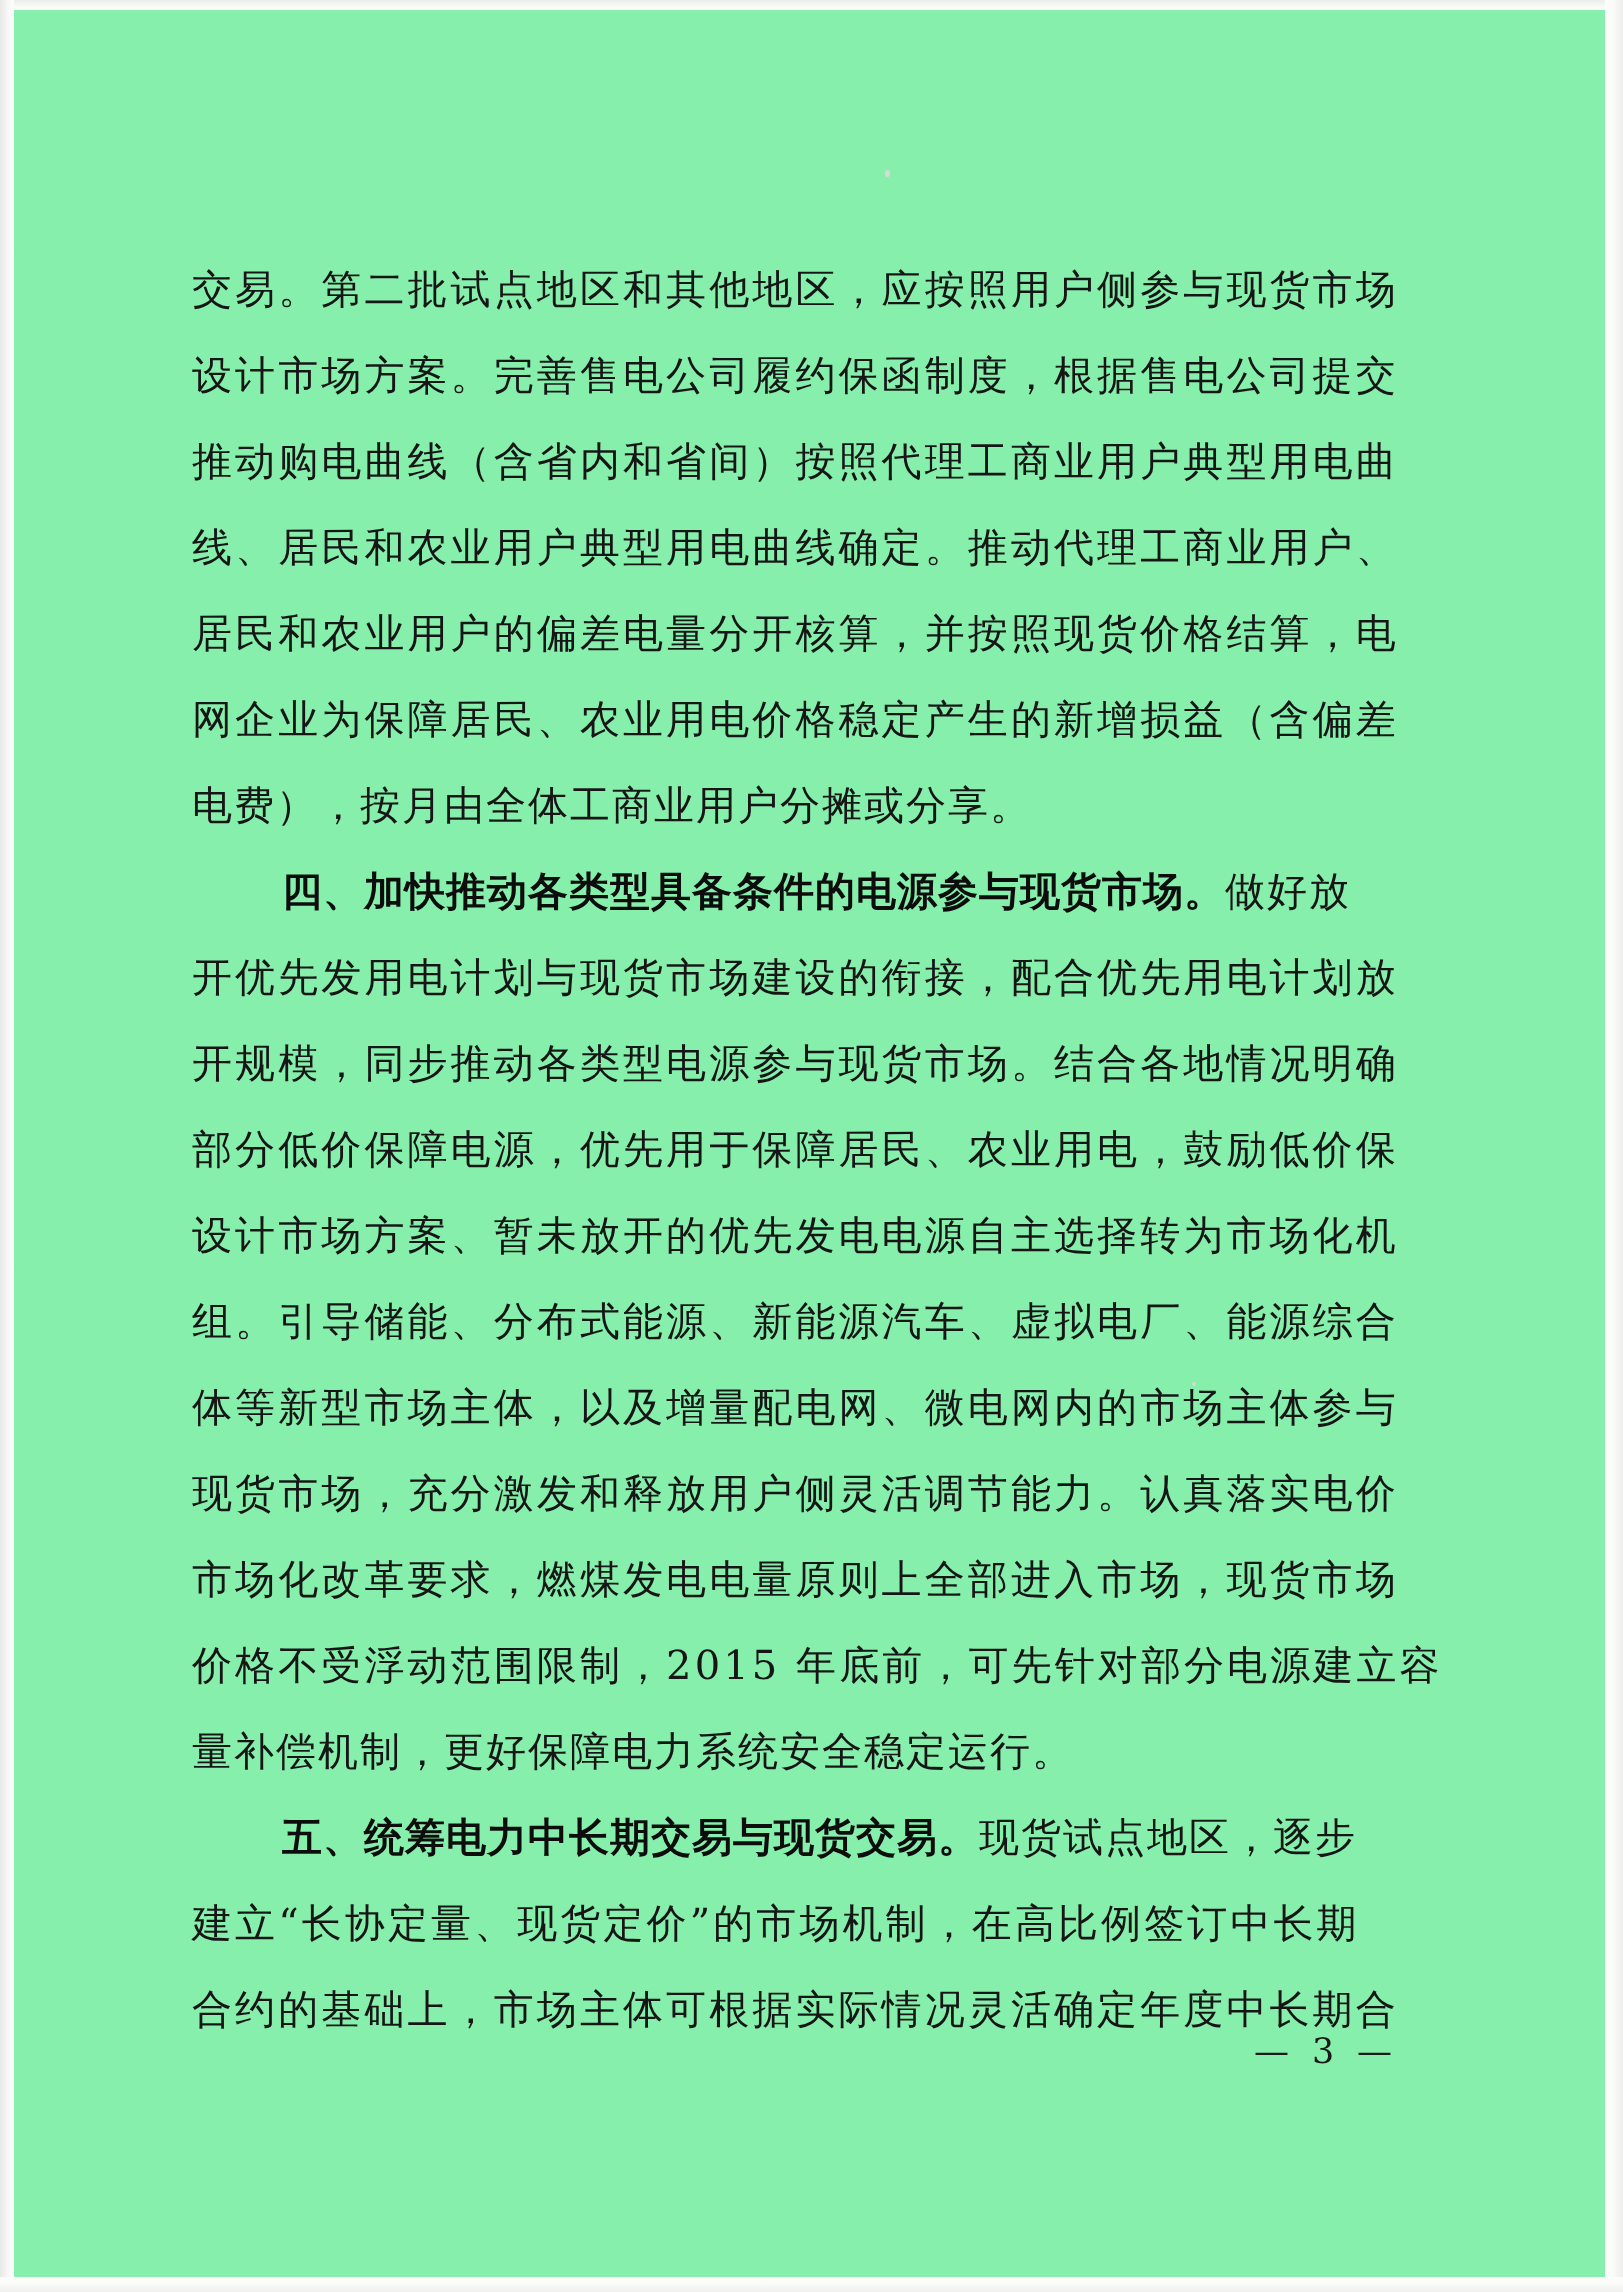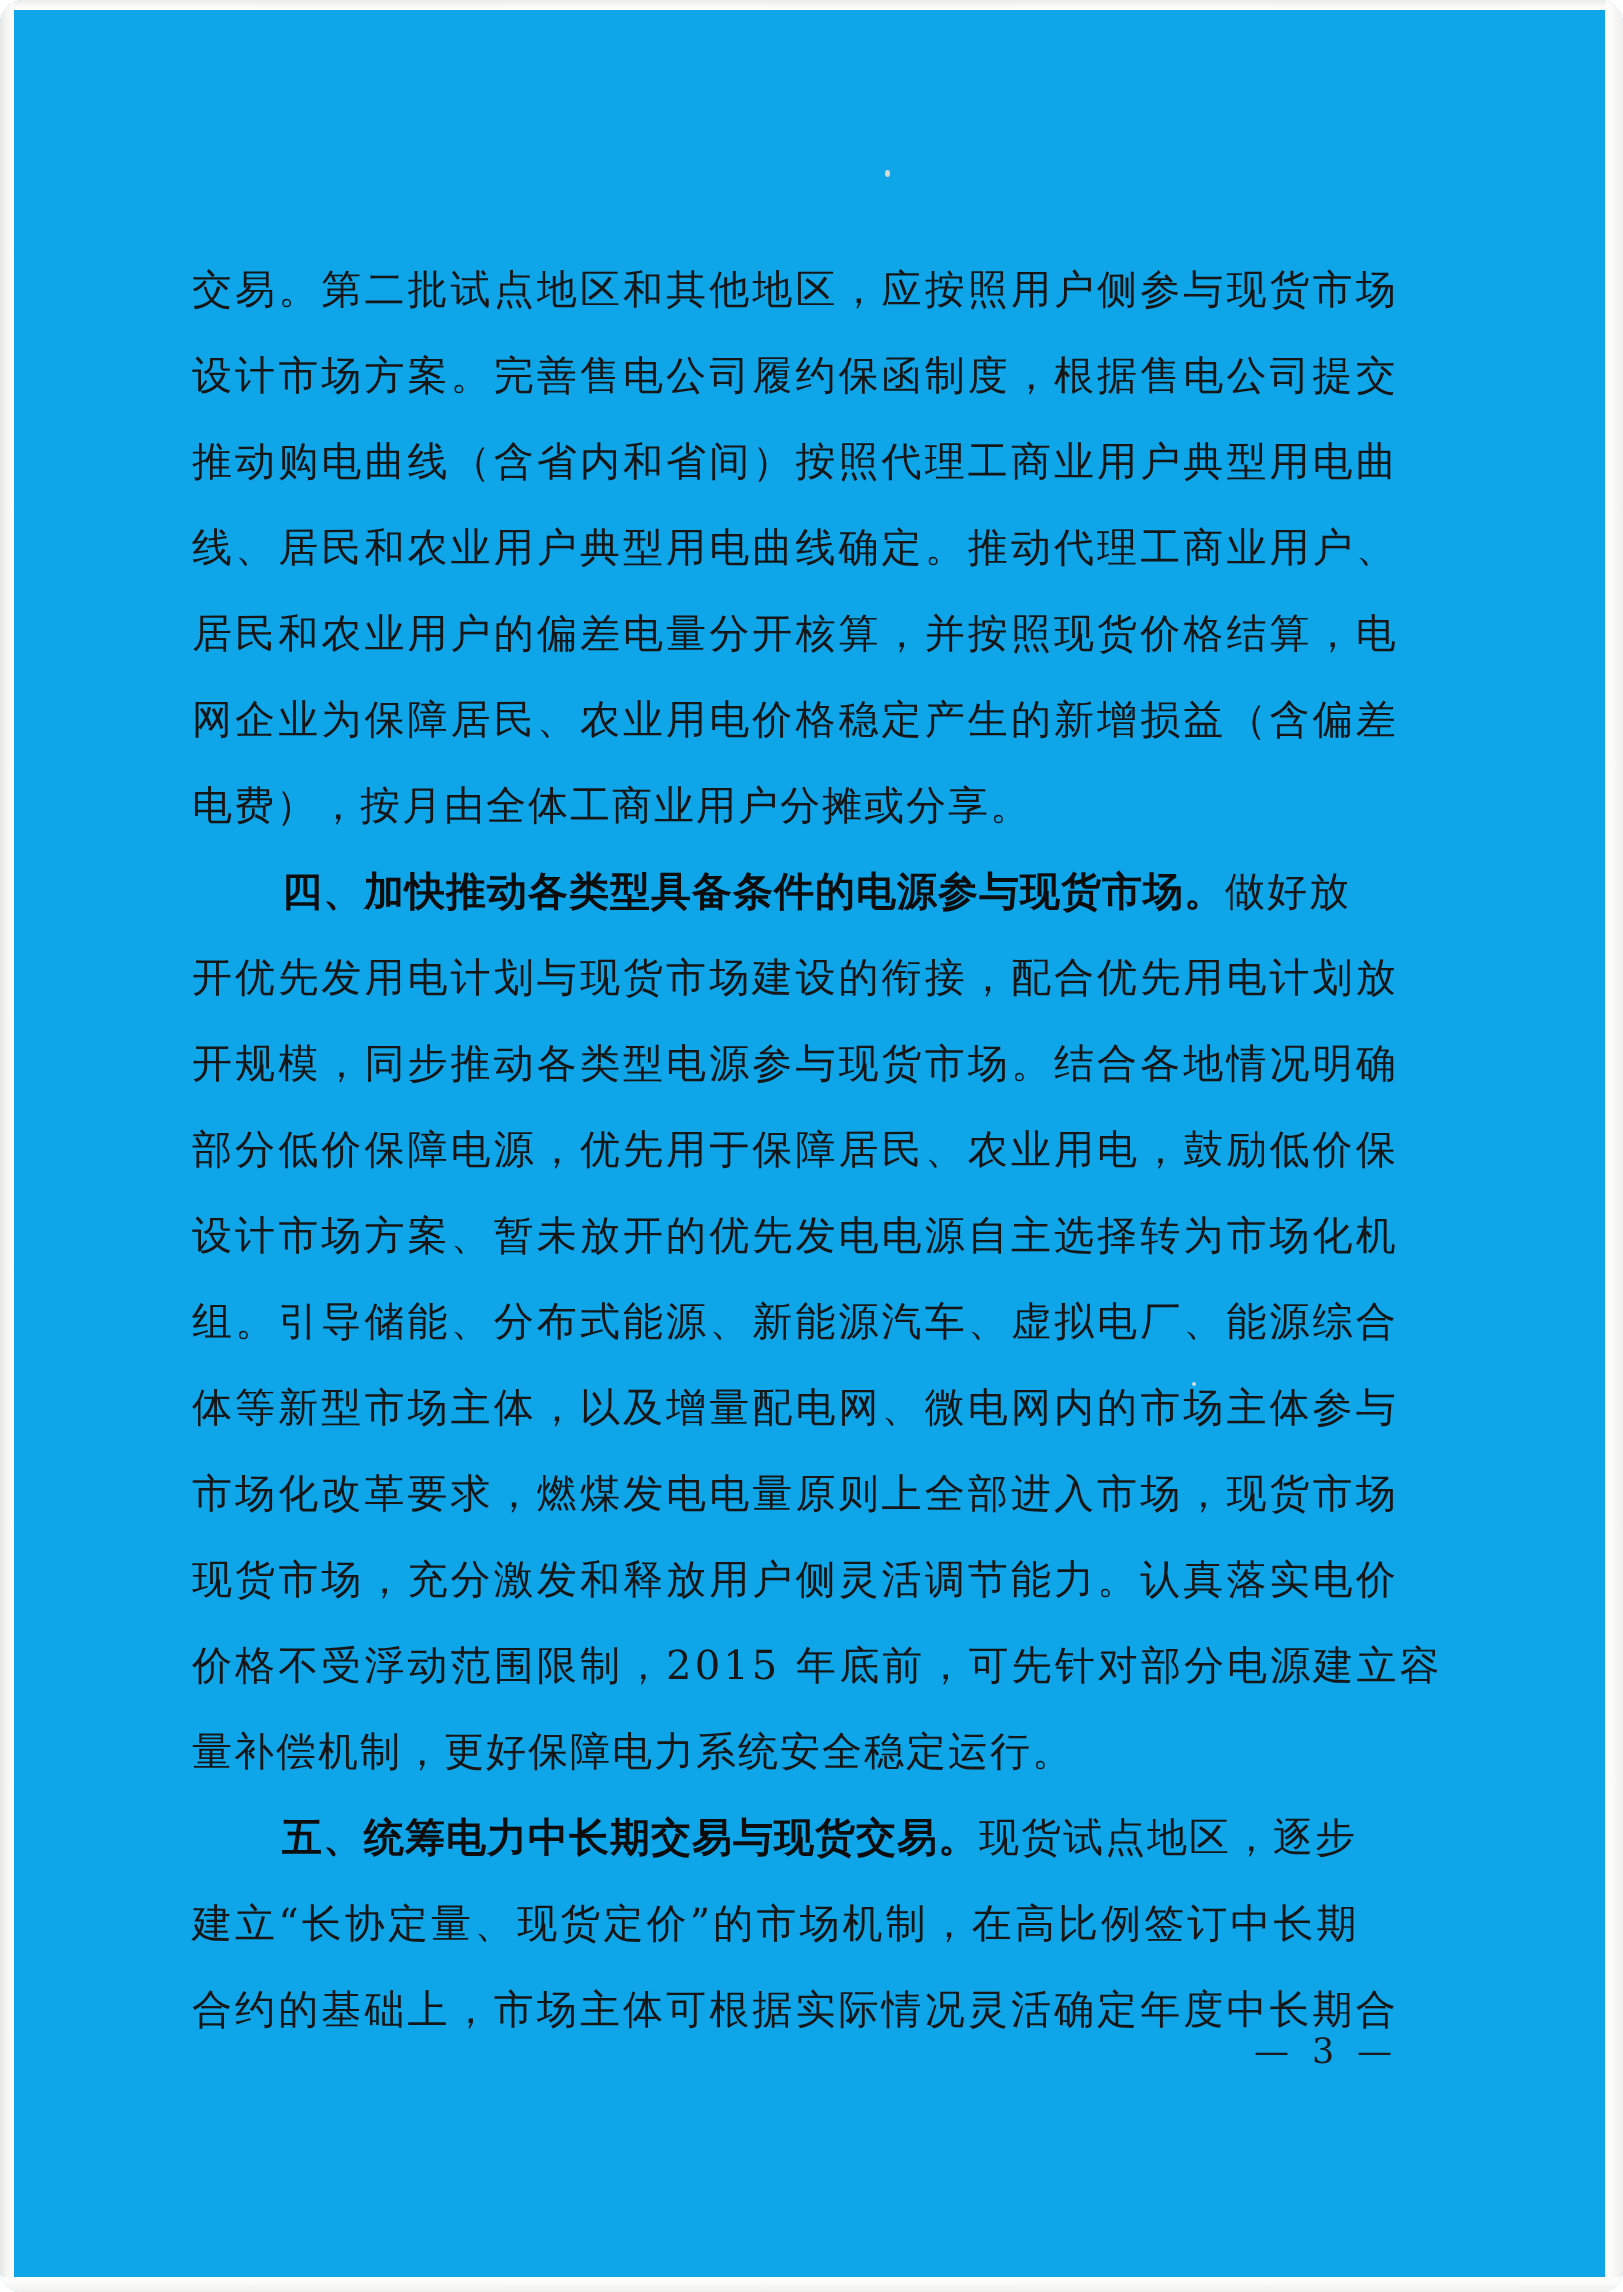--- a/index.html
+++ b/index.html
@@ -5,25 +5,24 @@
   html, body {
     margin: 0;
     padding: 0;
     background: #ffffff;
   }
 
   #page {
     position: relative;
     width: 1623px;
     height: 2293px;
-    background: #0ea5e9;
+    background: #86efac;
     overflow: hidden;
     
     box-shadow: inset 0 0 0 1px #ffffff;
-    border-radius: 24px;
   }
 
   
   .scan-edge-left {
     position: absolute;
     top: 0; left: 0;
     width: 13.7px; height: 100%;
     background: linear-gradient(to right, #e8e8e6 0%, #f7f7f5 55%, #fdfdfc 100%);
     pointer-events: none;
   }
@@ -132,22 +131,22 @@
     <div class="line j">网企业为保障居民、农业用电价格稳定产生的新增损益（含偏差</div>
     <div class="line">电费），按月由全体工商业用户分摊或分享。</div>
 
     <div class="line"><span class="indent"></span><span class="hd">四、加快推动各类型具备条件的电源参与现货市场。</span><span>做好放</span></div>
     <div class="line j">开优先发用电计划与现货市场建设的衔接，配合优先用电计划放</div>
     <div class="line j">开规模，同步推动各类型电源参与现货市场。结合各地情况明确</div>
     <div class="line j">部分低价保障电源，优先用于保障居民、农业用电，鼓励低价保</div>
     <div class="line j">设计市场方案、暂未放开的优先发电电源自主选择转为市场化机</div>
     <div class="line j">组。引导储能、分布式能源、新能源汽车、虚拟电厂、能源综合</div>
     <div class="line j">体等新型市场主体，以及增量配电网、微电网内的市场主体参与</div>
+    <div class="line j">现货市场，充分激发和释放用户侧灵活调节能力。认真落实电价</div>
     <div class="line j">市场化改革要求，燃煤发电电量原则上全部进入市场，现货市场</div>
-    <div class="line j">现货市场，充分激发和释放用户侧灵活调节能力。认真落实电价</div>
     <div class="line j">价格不受浮动范围限制，2015 年底前，可先针对部分电源建立容</div>
     <div class="line">量补偿机制，更好保障电力系统安全稳定运行。</div>
 
     <div class="line"><span class="indent"></span><span class="hd">五、统筹电力中长期交易与现货交易。</span><span>现货试点地区，逐步</span></div>
     <div class="line j">建立“长协定量、现货定价”的市场机制，在高比例签订中长期</div>
     <div class="line j">合约的基础上，市场主体可根据实际情况灵活确定年度中长期合</div>
 
   </div>
 
   <div id="footer">

